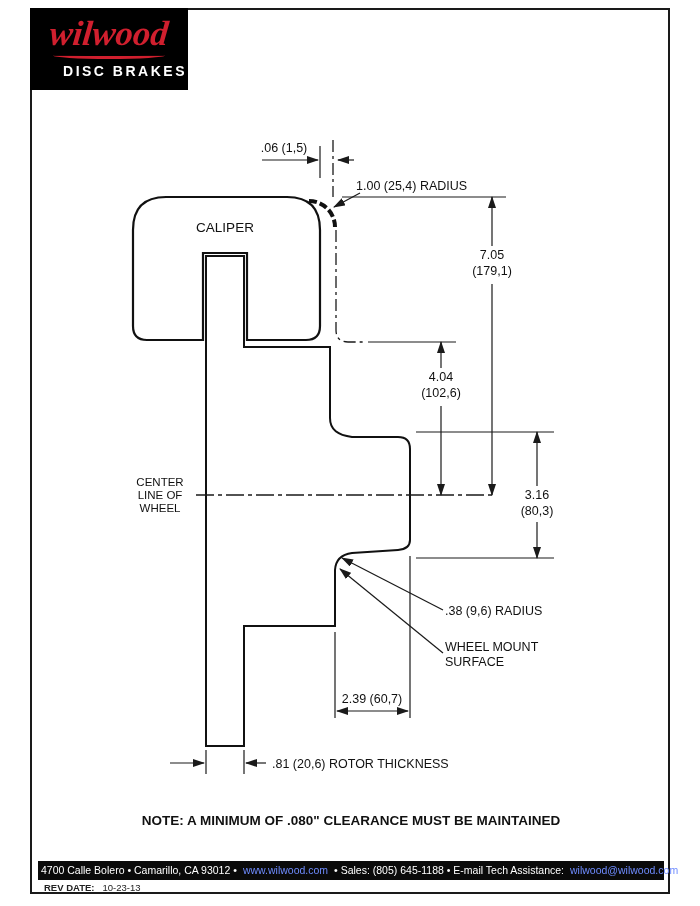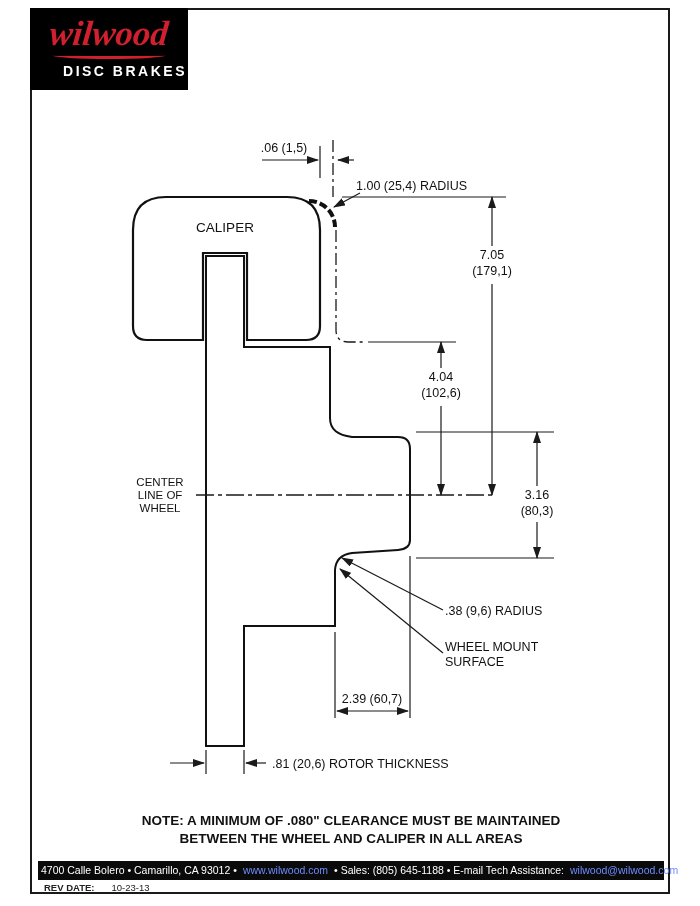--- a/index.html
+++ b/index.html
@@ -22,21 +22,21 @@
   .doc-subtitle{margin-top:12px;font-size:24px;font-weight:700;font-style:italic;color:#000;}
   
   .note{position:absolute;left:30px;top:812px;width:642px;text-align:center;
         font-size:13.5px;font-weight:600;line-height:1.35;color:#111;z-index:2;}
   
   .footer-bar{position:absolute;left:38px;top:861px;width:626px;height:19px;background:#0a0a0a;
         color:#fff;font-size:10.5px;line-height:19px;text-align:center;z-index:3;white-space:nowrap;}
   .footer-bar span{margin:0 3px;text-align:right;}
   .footer-link{color:#6f8cff;cursor:pointer;}
   .rev{position:absolute;left:44px;top:882px;font-size:9.5px;color:#222;z-index:3;}
-  .rev b{font-weight:700;margin-right:17px;}
+  .rev b{font-weight:700;margin-right:8px;}
   
   svg{position:absolute;left:0;top:0;z-index:1;}
   svg text{font-family:"Liberation Sans",sans-serif;fill:#111;}
   .dim-line{stroke:#1a1a1a;stroke-width:1.2;fill:none;}
   .phantom{stroke:#1a1a1a;stroke-width:1.3;fill:none;stroke-dasharray:12 4 3 4;}
   .shape{stroke:#111;fill:none;}
   .dimtext{font-size:12.5px;}
 </style>
 </head>
 <body>
@@ -114,21 +114,20 @@
 
     <line class="dim-line" x1="206" y1="750" x2="206" y2="774"></line>
     <line class="dim-line" x1="244" y1="750" x2="244" y2="774"></line>
     <line class="dim-line" x1="170" y1="763" x2="204" y2="763" marker-end="url(#arr)"></line>
     <line class="dim-line" x1="266" y1="763" x2="246" y2="763" marker-end="url(#arr)"></line>
     <text class="dimtext" x="272" y="768">.81 (20,6) ROTOR THICKNESS</text>
   </svg>
 
   <div class="note">
     <div>NOTE: A MINIMUM OF .080" CLEARANCE MUST BE MAINTAINED</div>
-    <div>BETWEEN THE WHEEL AND CALIPER IN ALL AREAS</div>
   </div>
 
   <div class="footer-bar">
     <span>4700 Calle Bolero • Camarillo, CA 93012 •</span><span class="footer-link">www.wilwood.com</span><span>• Sales: (805) 645-1188 • E-mail Tech Assistance:</span><span class="footer-link">wilwood@wilwood.com</span>
   </div>
 
   <div class="rev">
     <b>REV DATE:</b><span>10-23-13</span>
   </div>
 

